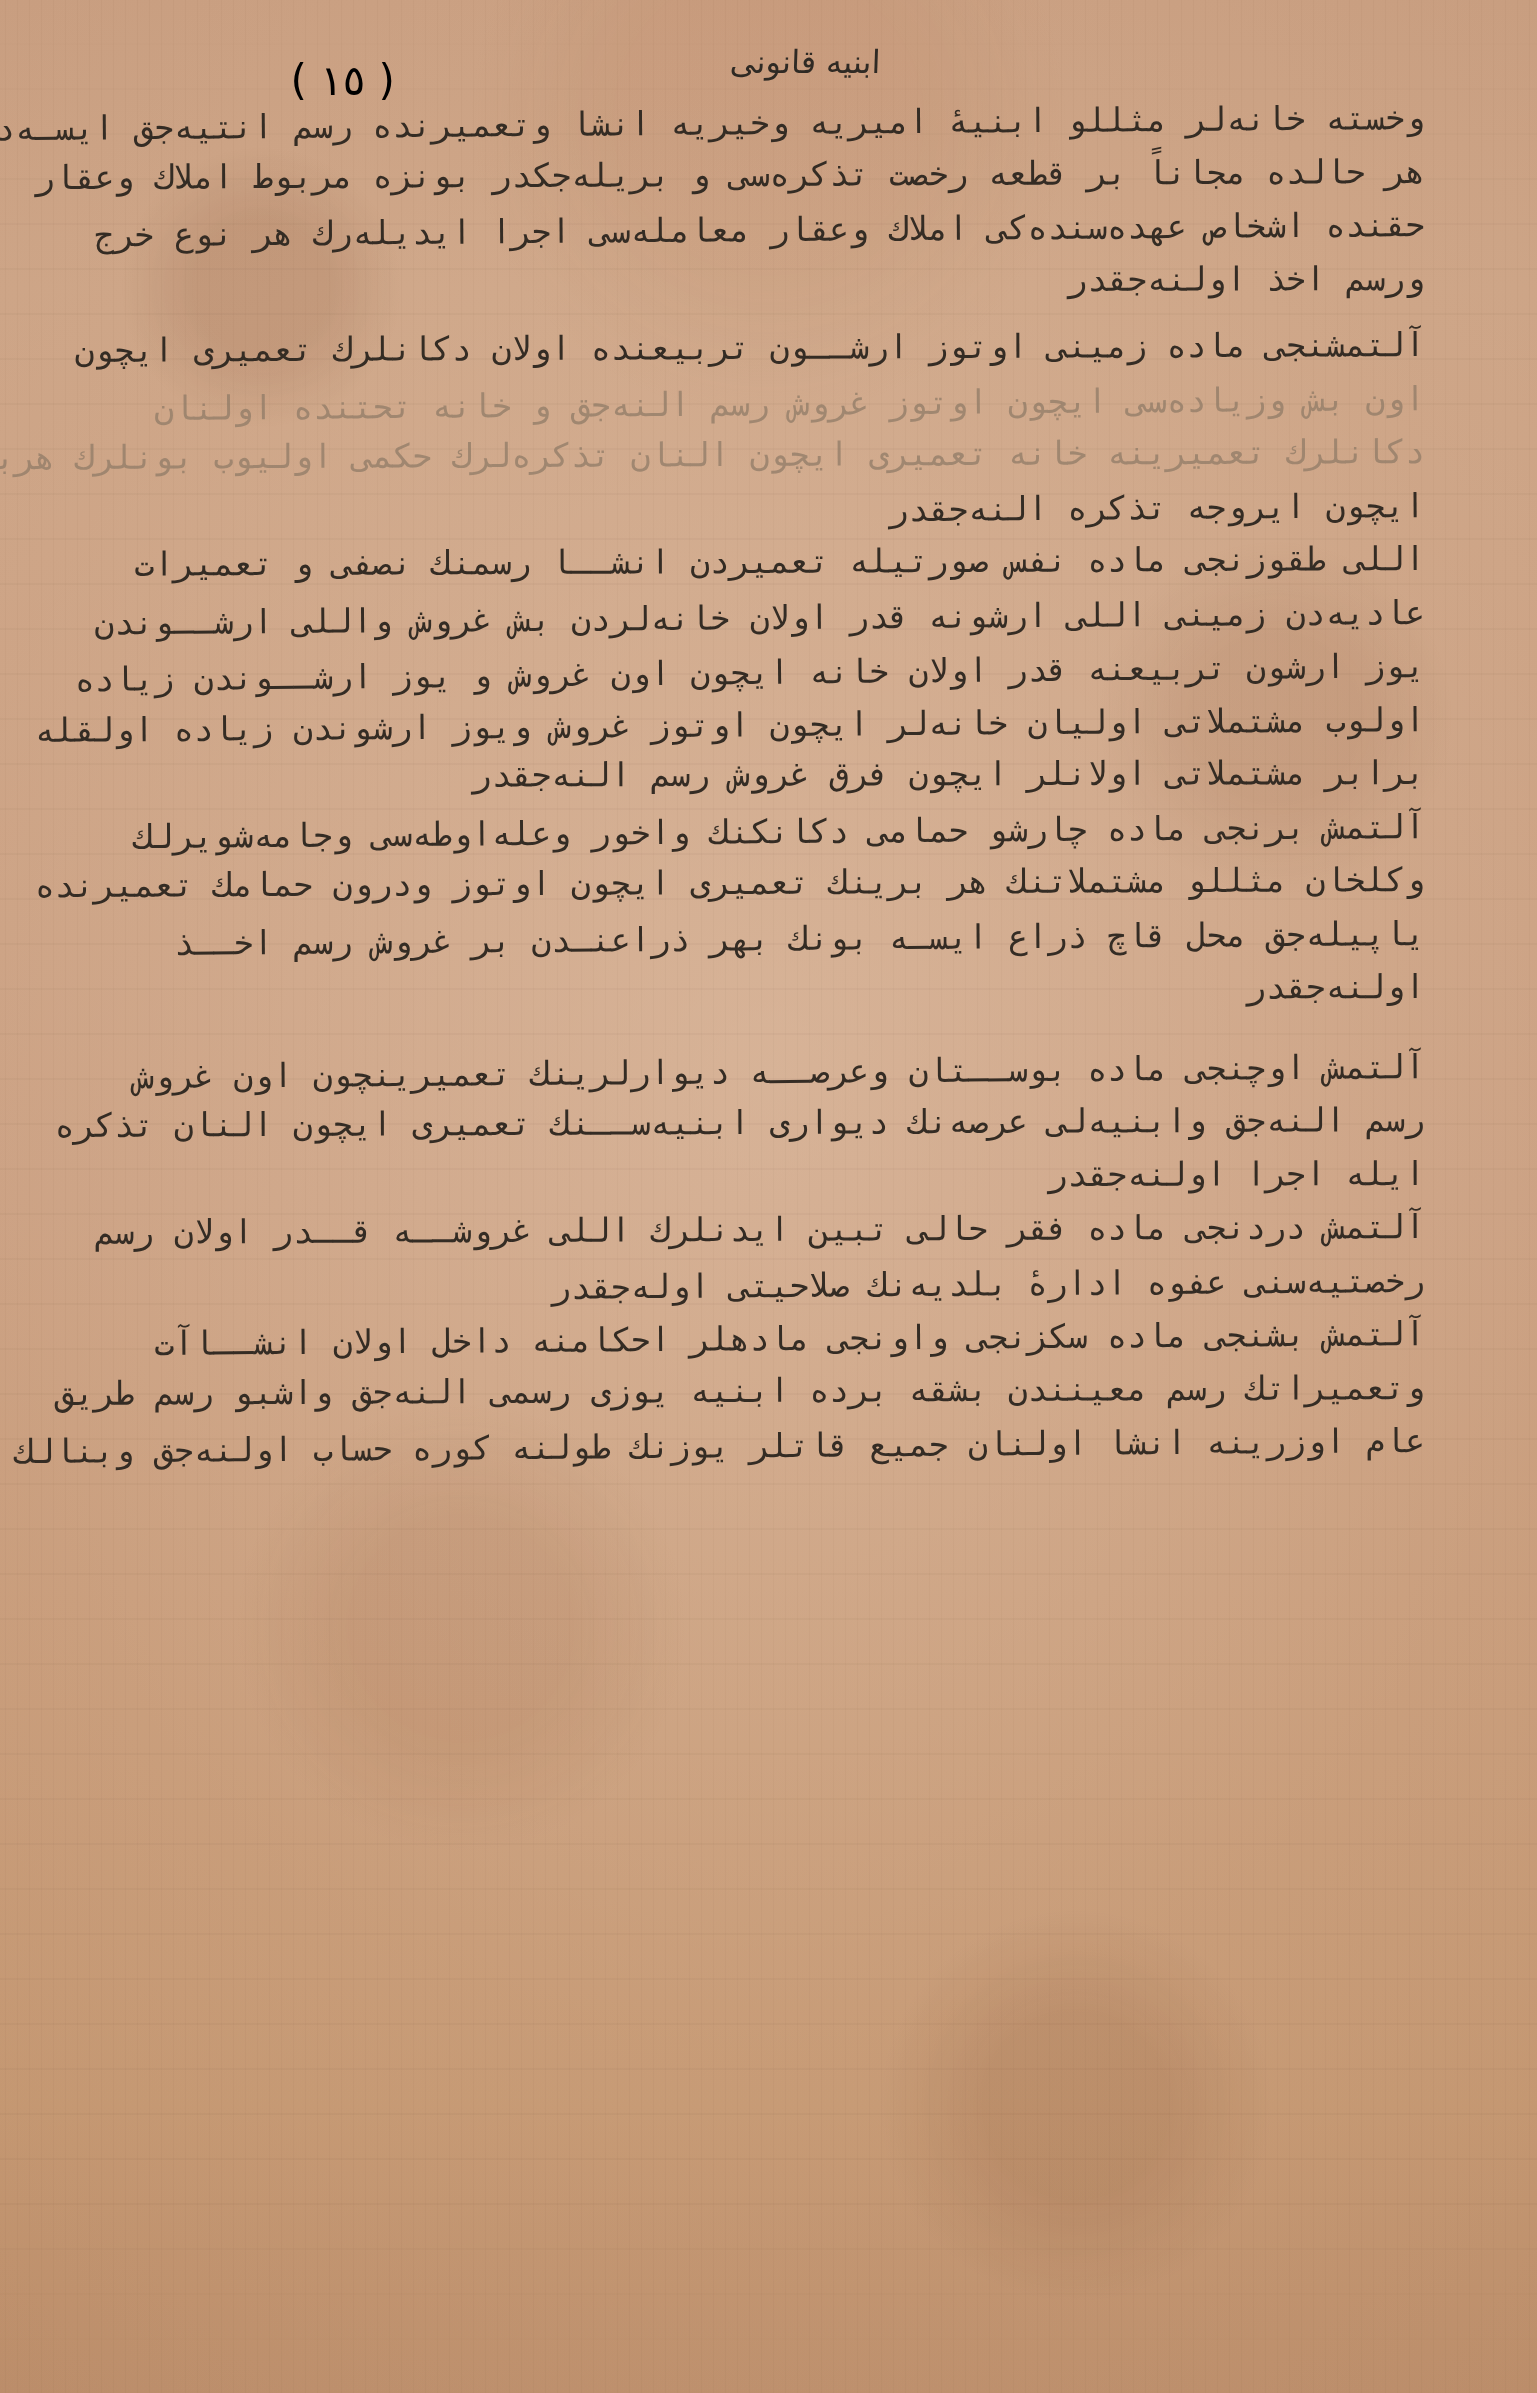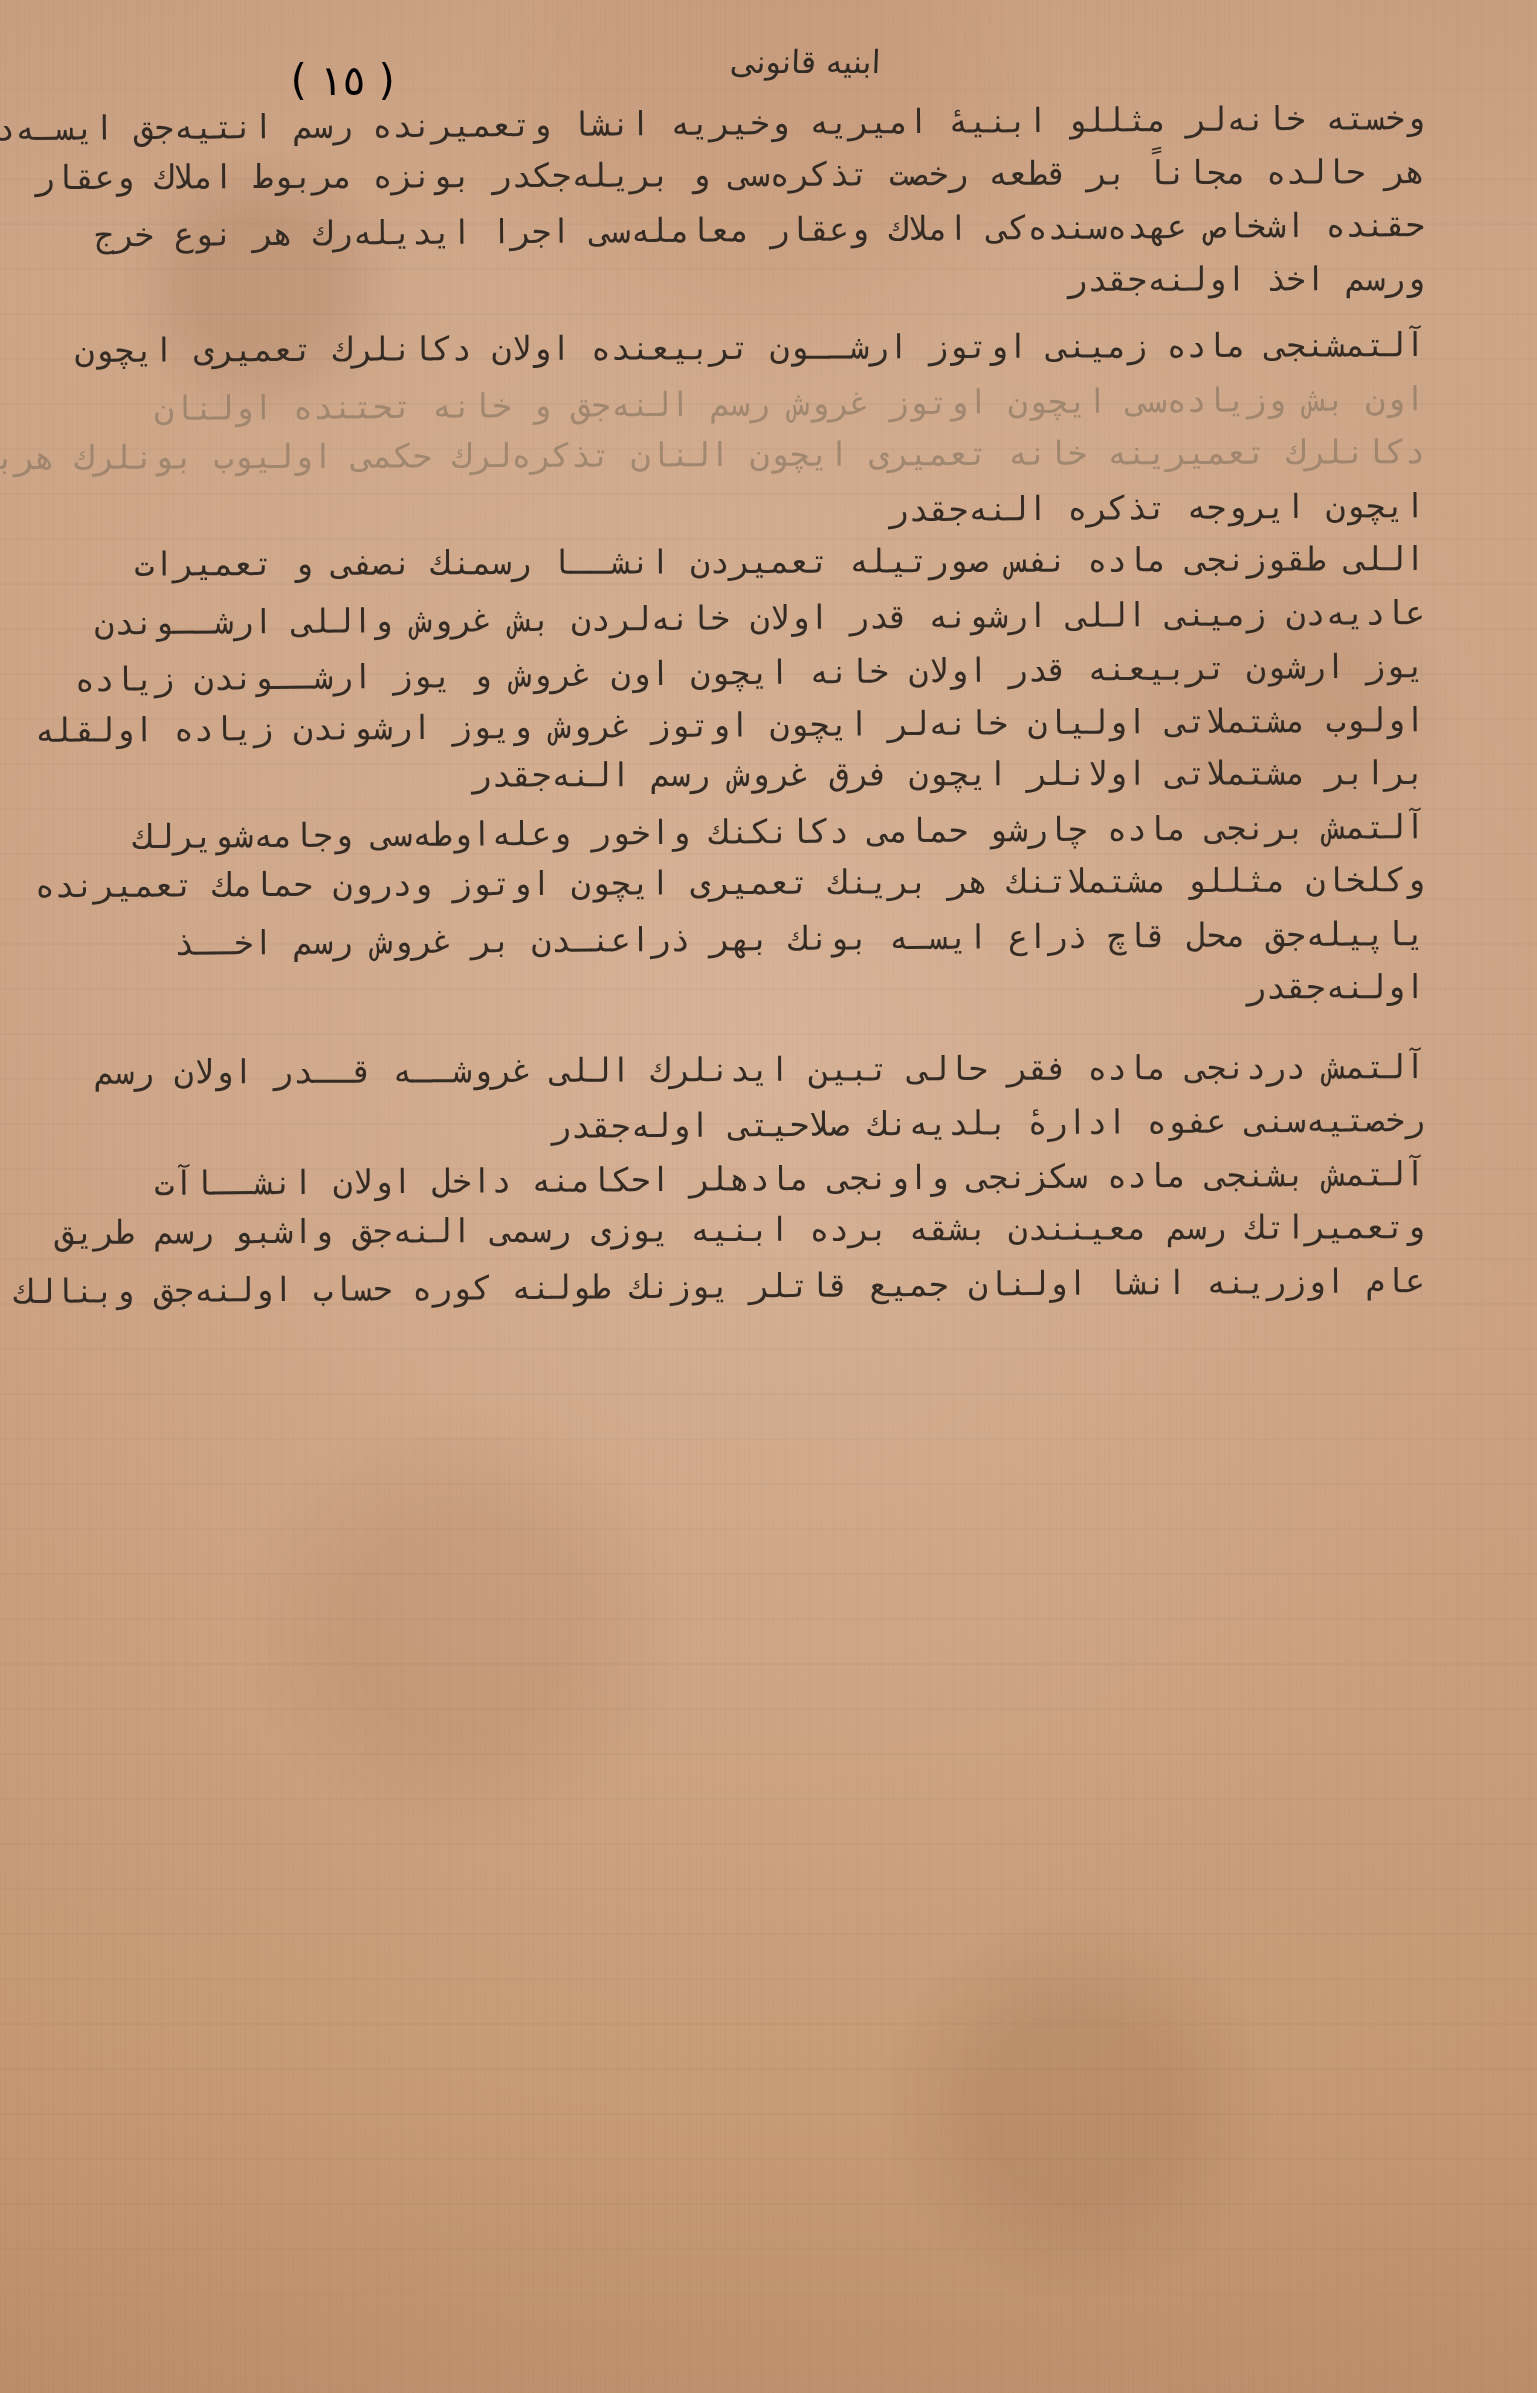--- a/index.html
+++ b/index.html
@@ -138,20 +138,25 @@
     <span class="ln t2">وکلخان مثللو مشتملاتنك هر برینك تعمیری ایچون اوتوز ودرون حمامك تعمیرنده</span>
     <span class="ln t1">یاپیله‌جق محل قاچ ذراع ایسـه بونك بهر ذراعنـدن بر غروش رسم اخــذ</span>
     <span class="ln t0">اولنه‌جقدر</span>
   </div>
 
   <div class="spacer"></div>
 
 
   <div class="spacer"></div>
 
+  <div class="para">
+    <span class="ln t1">آلتمش اوچنجی ماده      بوســتان وعرصــه دیوارلرینك تعمیرینچون اون غروش</span>
+    <span class="ln t2">رسم النه‌جق وابنیه‌لی عرصه‌نك دیواری ابنیه‌ســنك تعمیری ایچون النان تذکره</span>
+    <span class="ln t0">ایله اجرا اولنه‌جقدر</span>
+  </div>
 
   <div class="para">
     <span class="ln t2">آلتمش دردنجی ماده      فقر حالی تبین ایدنلرك اللی غروشــه قــدر اولان رسم</span>
     <span class="ln t1">رخصتیه‌سنی عفوه ادارهٔ بلدیه‌نك صلاحیتی اوله‌جقدر</span>
   </div>
 
   <div class="para">
     <span class="ln t1">آلتمش بشنجی ماده      سکزنجی واونجی مادهلر احکامنه داخل اولان انشــاآت</span>
     <span class="ln t2">وتعمیراتك رسم معینندن بشقه برده ابنیه یوزی رسمی النه‌جق واشبو رسم طریق</span>
     <span class="ln t1">عام اوزرینه انشا اولنان جمیع قاتلر یوزنك طولنه کوره حساب اولنه‌جق وبنالك</span>

